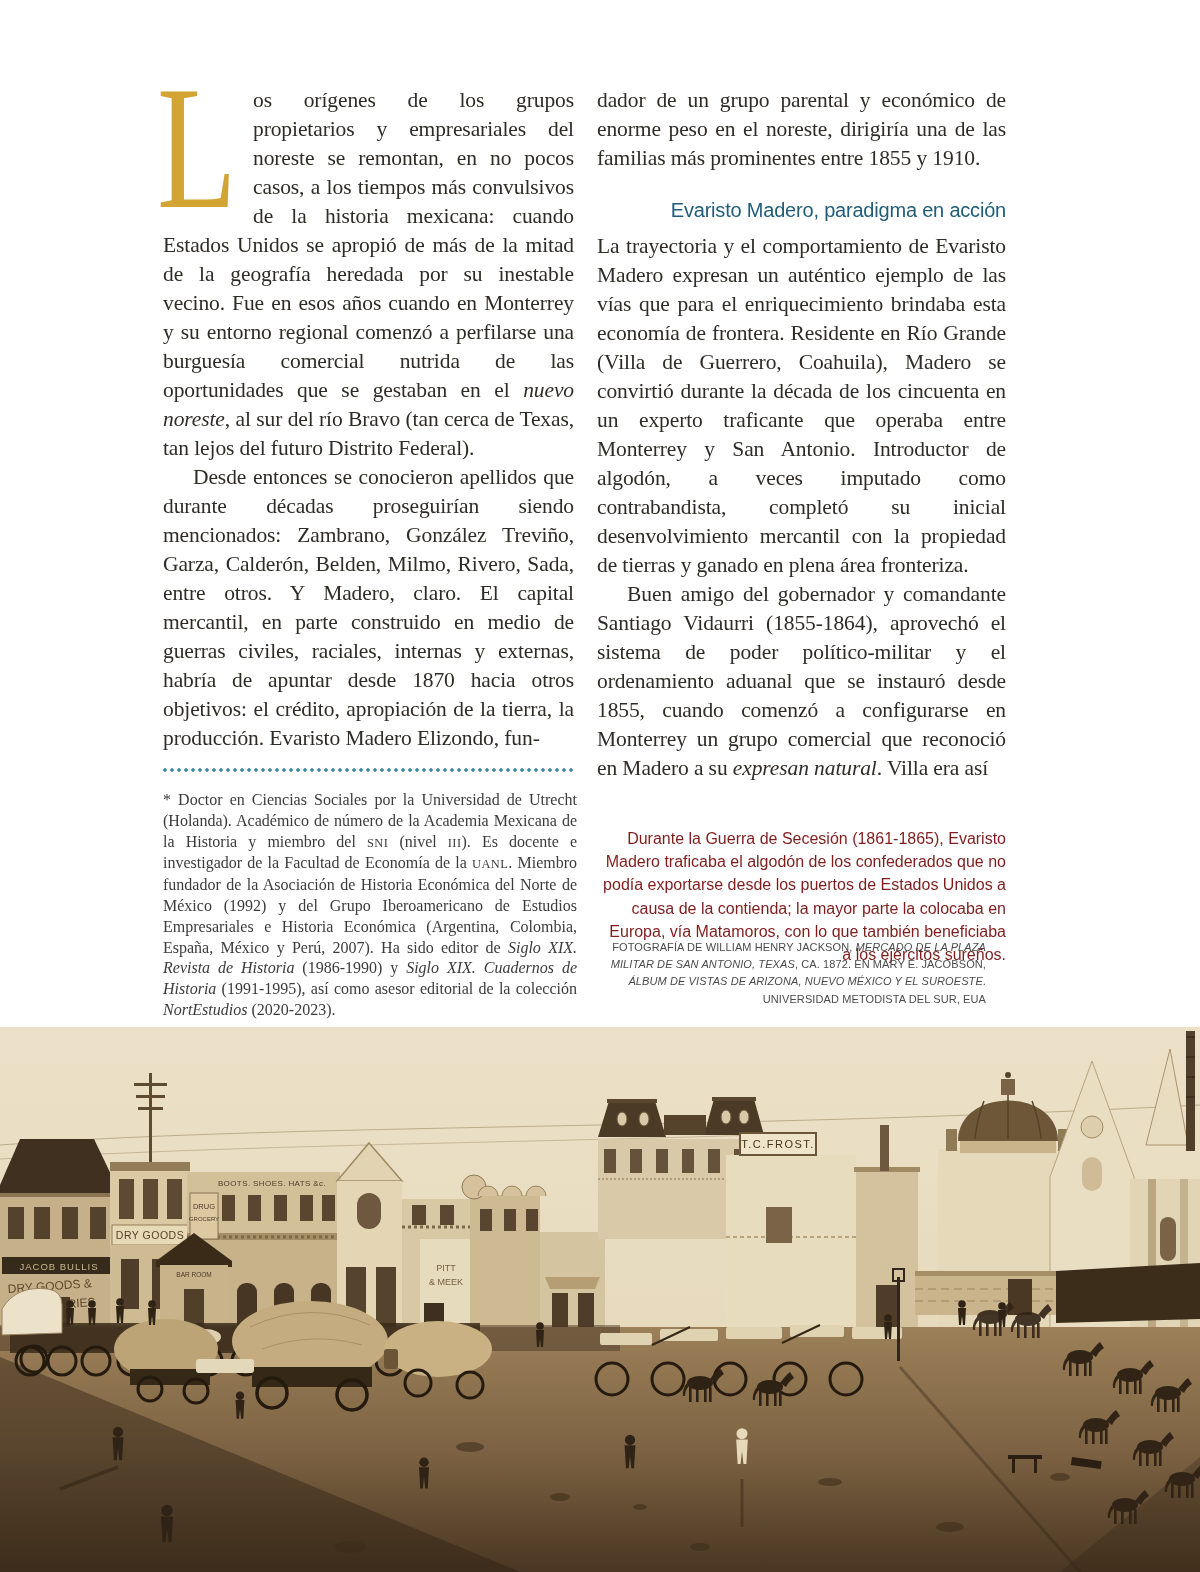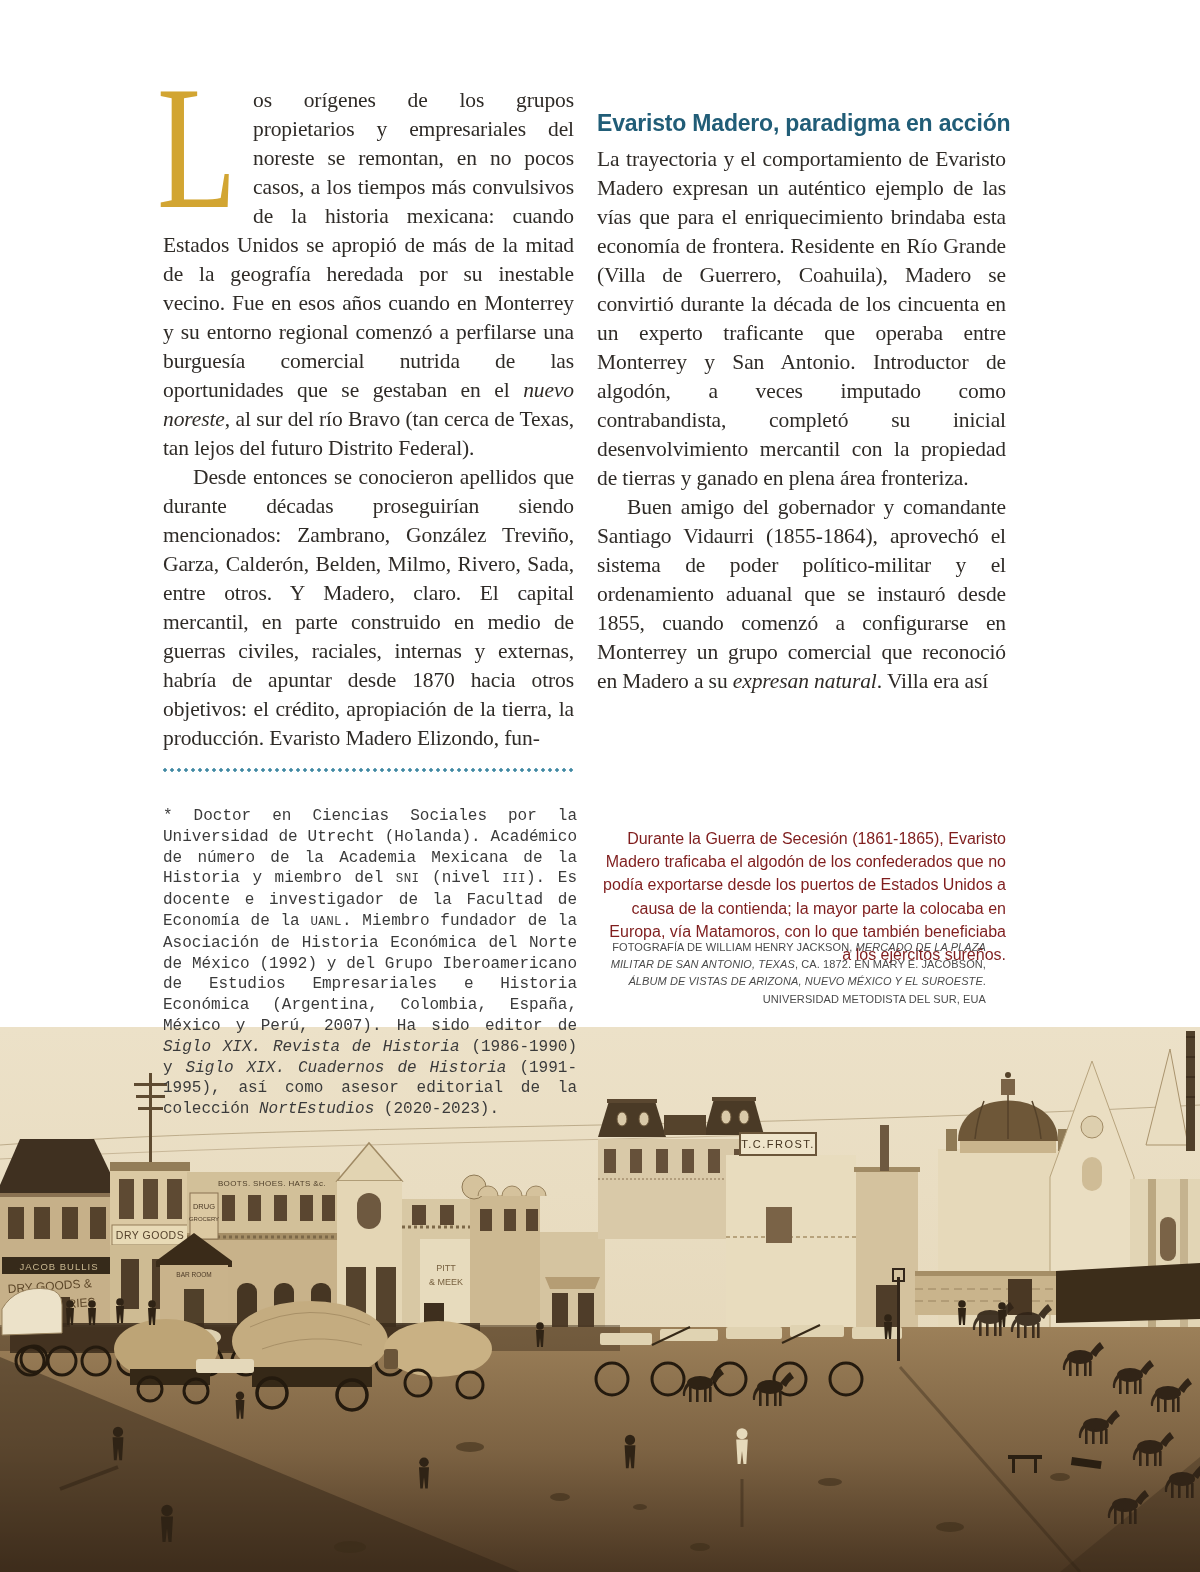--- a/index.html
+++ b/index.html
@@ -9,28 +9,28 @@
   .col-left{left:163px;top:86px;width:411px;}
   .col-right{left:597px;top:86px;width:409px;}
   .col p{margin:0;font-size:21.5px;line-height:29px;text-align:justify;color:#2f2b27;
          letter-spacing:-0.1px;}
   .col p.indent{text-indent:30px;}
   em{font-style:italic;}
   .dropcap{position:relative;float:left;width:84px;height:136px;margin:0 6px 0 0;}
   .dropcap .glyph{position:absolute;left:-6px;top:-26px;font-family:"Liberation Serif",serif;
          font-size:176px;line-height:1;color:#d2a532;transform:scaleX(.74);
          transform-origin:left top;}
-  .heading{margin:22px 0 7px 0;font-family:"Liberation Sans",sans-serif;font-weight:bold;
-         font-size:23px;line-height:30px;color:#215d77;letter-spacing:-0.2px;white-space:nowrap;text-align:right;}
+  .heading{margin:22px 0 7px 0;font-family:"Liberation Sans",sans-serif;font-weight:normal;
+         font-size:20px;line-height:30px;color:#215d77;letter-spacing:-0.2px;white-space:nowrap;text-align:right;}
   .footrule{position:absolute;left:163px;top:768px;width:412px;height:4px;
          background-image:radial-gradient(circle at 2px 2px,#4189a3 1.5px,rgba(0,0,0,0) 1.9px);
          background-size:7px 4px;background-repeat:repeat-x;}
   .footnote{position:absolute;left:163px;top:790px;width:414px;z-index:3;
-         font-family:Liberation Mono, monospace;font-size:16px;line-height:20.8px;
-         text-align:justify;color:#3b3b3b;margin-top:16px;}
+         font-family:Liberation Serif, serif;font-size:16px;line-height:20.8px;
+         text-align:justify;color:#3b3b3b;}
   .footnote .sc{font-size:0.78em;letter-spacing:.4px;}
   .footnote .it{font-style:italic;}
   .caption{position:absolute;left:597px;top:827px;width:409px;
          font-family:"Liberation Sans",sans-serif;font-size:16px;line-height:23.2px;
          text-align:right;color:#7f1d1d;}
   .credit{position:absolute;left:577px;top:939px;width:409px;
          font-family:"Liberation Sans",sans-serif;font-size:11px;line-height:17.2px;
          text-align:right;color:#4a4a4a;letter-spacing:.1px;}
   .credit .it{font-style:italic;}
   .photo{position:absolute;left:0;top:1027px;width:1200px;height:545px;display:block;z-index:1;}
@@ -44,20 +44,21 @@
   <div class="col col-left">
     <p>
       <span class="dropcap">
           <span class="glyph">L</span>
         </span><span>os orígenes de los grupos propietarios y empresariales del noreste se remontan, en no pocos casos, a los tiempos más convulsivos de la historia mexicana: cuando Estados Unidos se apropió de más de la mitad de la geografía heredada por su inestable vecino. Fue en esos años cuando en Monterrey y su entorno regional comenzó a perfilarse una burguesía comercial nutrida de las oportunidades que se gestaban en el </span><em>nuevo noreste</em><span>, al sur del río Bravo (tan cerca de Texas, tan lejos del futuro Distrito Federal).</span>
     </p>
     <p class="indent"><span>Desde entonces se conocieron apellidos que durante décadas proseguirían siendo mencionados: Zambrano, González Treviño, Garza, Calderón, Belden, Milmo, Rivero, Sada, entre otros. Y Madero, claro. El capital mercantil, en parte construido en medio de guerras civiles, raciales, internas y externas, habría de apuntar desde 1870 hacia otros objetivos: el crédito, apropiación de la tierra, la producción. Evaristo Madero Elizondo, fun-</span></p>
   </div>
 
   <div class="col col-right">
+    <p><span>dador de un grupo parental y económico de enorme peso en el noreste, dirigiría una de las familias más prominentes entre 1855 y 1910.</span></p>
     <h2 class="heading">Evaristo Madero, paradigma en acción</h2>
     <p><span>La trayectoria y el comportamiento de Evaristo Madero expresan un auténtico ejemplo de las vías que para el enriquecimiento brindaba esta economía de frontera. Residente en Río Grande (Villa de Guerrero, Coahuila), Madero se convirtió durante la década de los cincuenta en un experto traficante que operaba entre Monterrey y San Antonio. Introductor de algodón, a veces imputado como contrabandista, completó su inicial desenvolvimiento mercantil con la propiedad de tierras y ganado en plena área fronteriza.</span></p>
     <p class="indent"><span>Buen amigo del gobernador y comandante Santiago Vidaurri (1855-1864), aprovechó el sistema de poder político-militar y el ordenamiento aduanal que se instauró desde 1855, cuando comenzó a configurarse en Monterrey un grupo comercial que reconoció en Madero a su </span><em>expresan natural</em><span>. Villa era así</span></p>
   </div>
 
   <div class="footrule"></div>
   <div class="footnote">
     <span>* Doctor en Ciencias Sociales por la Universidad de Utrecht (Holanda). Académico de número de la Academia Mexicana de la Historia y miembro del </span><span class="sc">SNI</span><span> (nivel </span><span class="sc">III</span><span>). Es docente e investigador de la Facultad de Economía de la </span><span class="sc">UANL</span><span>. Miembro fundador de la Asociación de Historia Económica del Norte de México (1992) y del Grupo Iberoamericano de Estudios Empresariales e Historia Económica (Argentina, Colombia, España, México y Perú, 2007). Ha sido editor de </span><span class="it">Siglo XIX. Revista de Historia</span><span> (1986-1990) y </span><span class="it">Siglo XIX. Cuadernos de Historia</span><span> (1991-1995), así como asesor editorial de la colección </span><span class="it">NortEstudios</span><span> (2020-2023).</span>
   </div>
 

